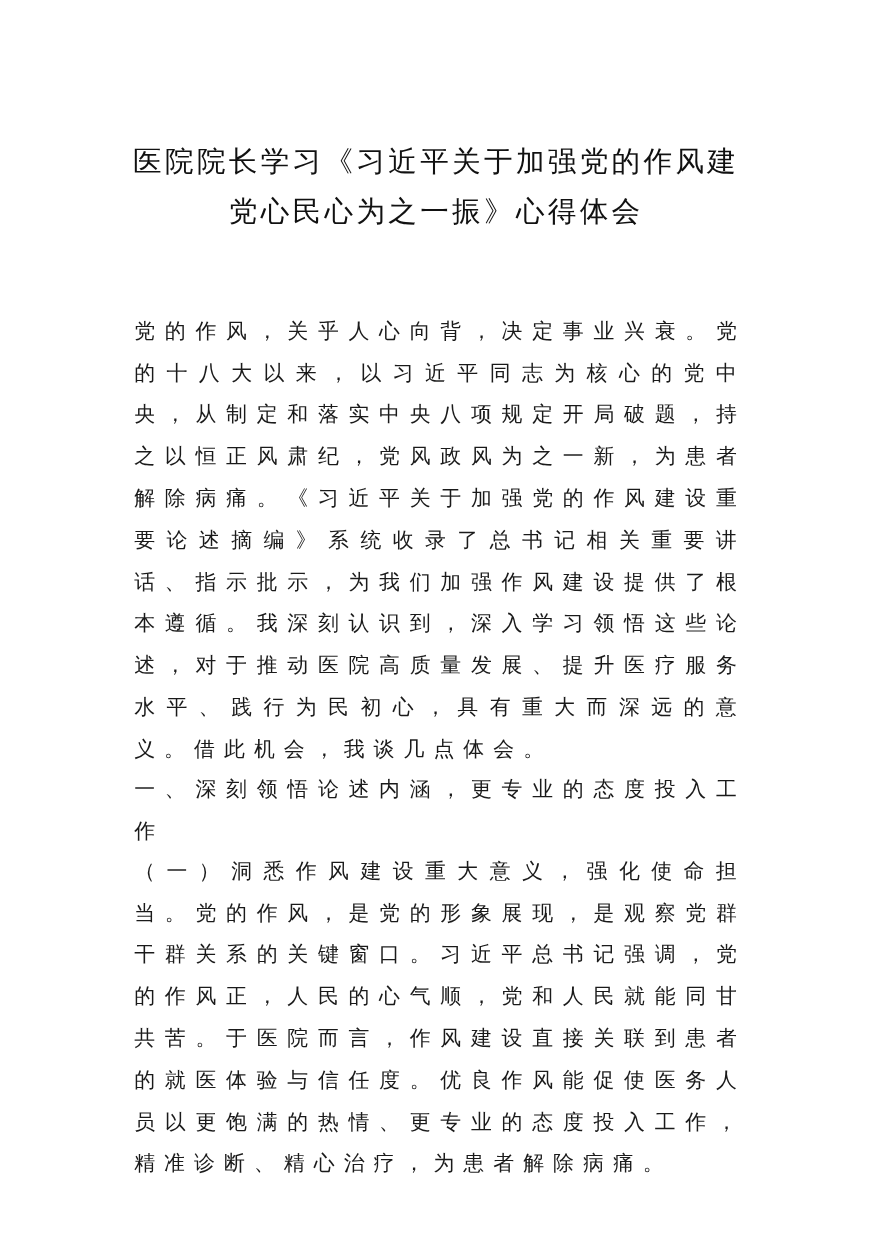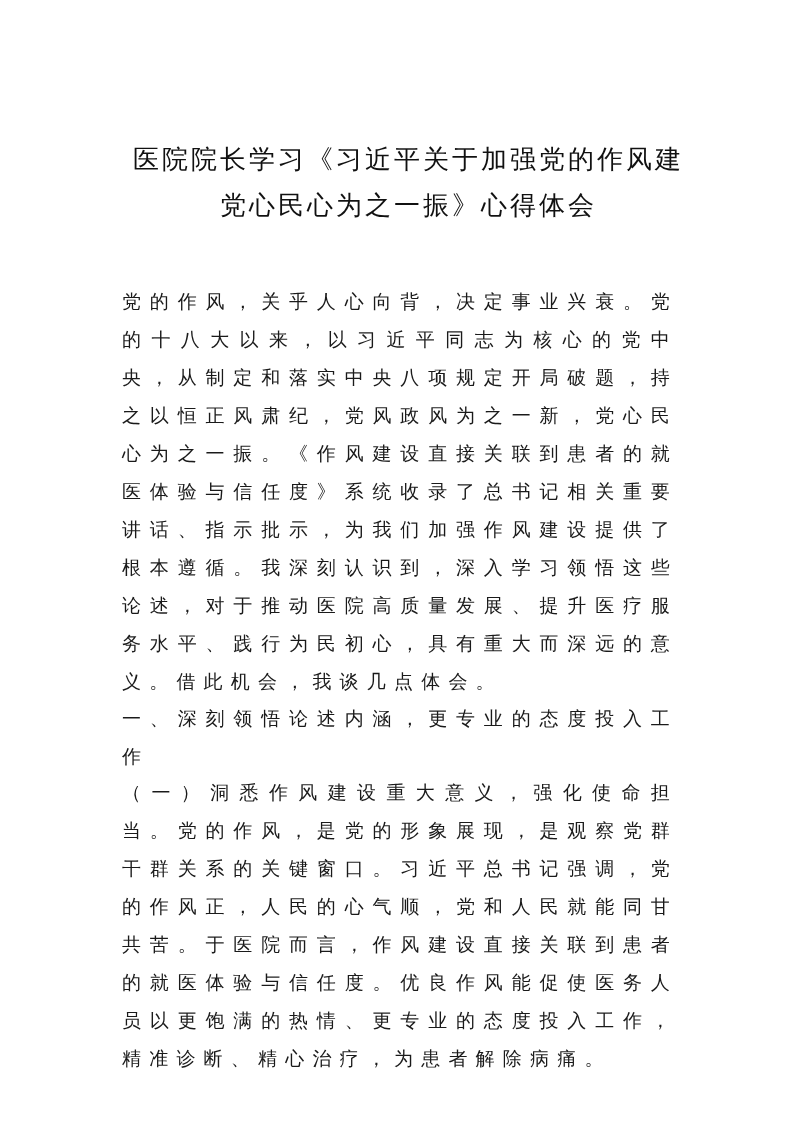--- a/index.html
+++ b/index.html
@@ -24,21 +24,21 @@
   }
   .title {
     position: absolute;
     left: 110px;
     width: 573px;
     top: 124px;
     text-align: center;
     font-size: 26px;
     line-height: 46px;
     letter-spacing: 3px;
-    margin: 12px;
+    margin: 0;
     font-weight: normal;
     color: #111111;
   }
   .title span { display: block; }
   .body-text {
     position: absolute;
     left: 122px;
     width: 556px;
     font-size: 19px;
     line-height: 38px;
@@ -54,18 +54,18 @@
 </style>
 </head>
 <body>
 
 <div class="page">
   <h1 class="title">
     <span>医院院长学习《习近平关于加强党的作风建</span>
     <span>党心民心为之一振》心得体会</span>
   </h1>
 
-  <p class="body-text p1">党的作风，关乎人心向背，决定事业兴衰。党的十八大以来，以习近平同志为核心的党中央，从制定和落实中央八项规定开局破题，持之以恒正风肃纪，党风政风为之一新，党心民心为之一振。《作风建设直接关联到患者的就医体验与信任度》系统收录了总书记相关重要讲话、指示批示，为我们加强作风建设提供了根本遵循。我深刻认识到，深入学习领悟这些论述，对于推动医院高质量发展、提升医疗服务水平、践行为民初心，具有重大而深远的意义。借此机会，我谈几点体会。</p>
+  <p class="body-text p1">党的作风，关乎人心向背，决定事业兴衰。党的十八大以来，以习近平同志为核心的党中央，从制定和落实中央八项规定开局破题，持之以恒正风肃纪，党风政风为之一新，为患者解除病痛。《习近平关于加强党的作风建设重要论述摘编》系统收录了总书记相关重要讲话、指示批示，为我们加强作风建设提供了根本遵循。我深刻认识到，深入学习领悟这些论述，对于推动医院高质量发展、提升医疗服务水平、践行为民初心，具有重大而深远的意义。借此机会，我谈几点体会。</p>
 
   <p class="body-text h1">一、深刻领悟论述内涵，更专业的态度投入工作</p>
 
   <p class="body-text p2">（一）洞悉作风建设重大意义，强化使命担当。党的作风，是党的形象展现，是观察党群干群关系的关键窗口。习近平总书记强调，党的作风正，人民的心气顺，党和人民就能同甘共苦。于医院而言，作风建设直接关联到患者的就医体验与信任度。优良作风能促使医务人员以更饱满的热情、更专业的态度投入工作，精准诊断、精心治疗，为患者解除病痛。</p>
 </div>
 
 </body></html>

